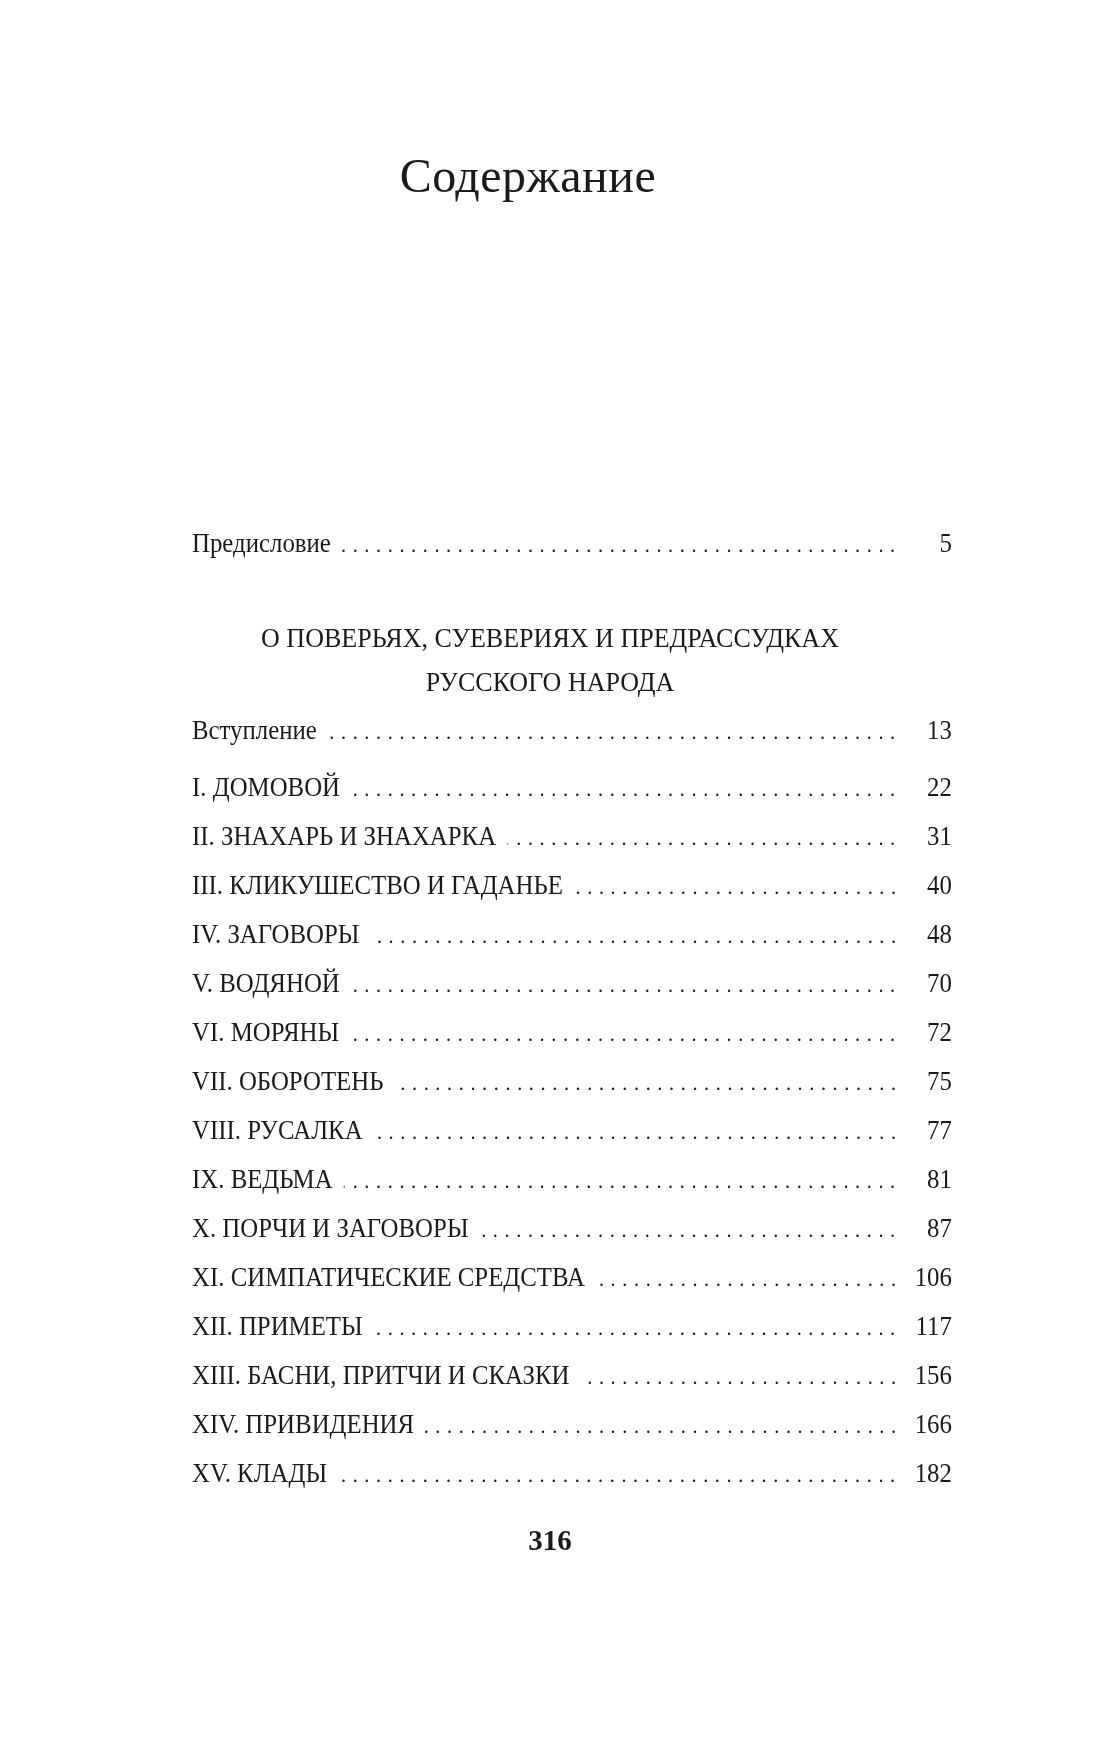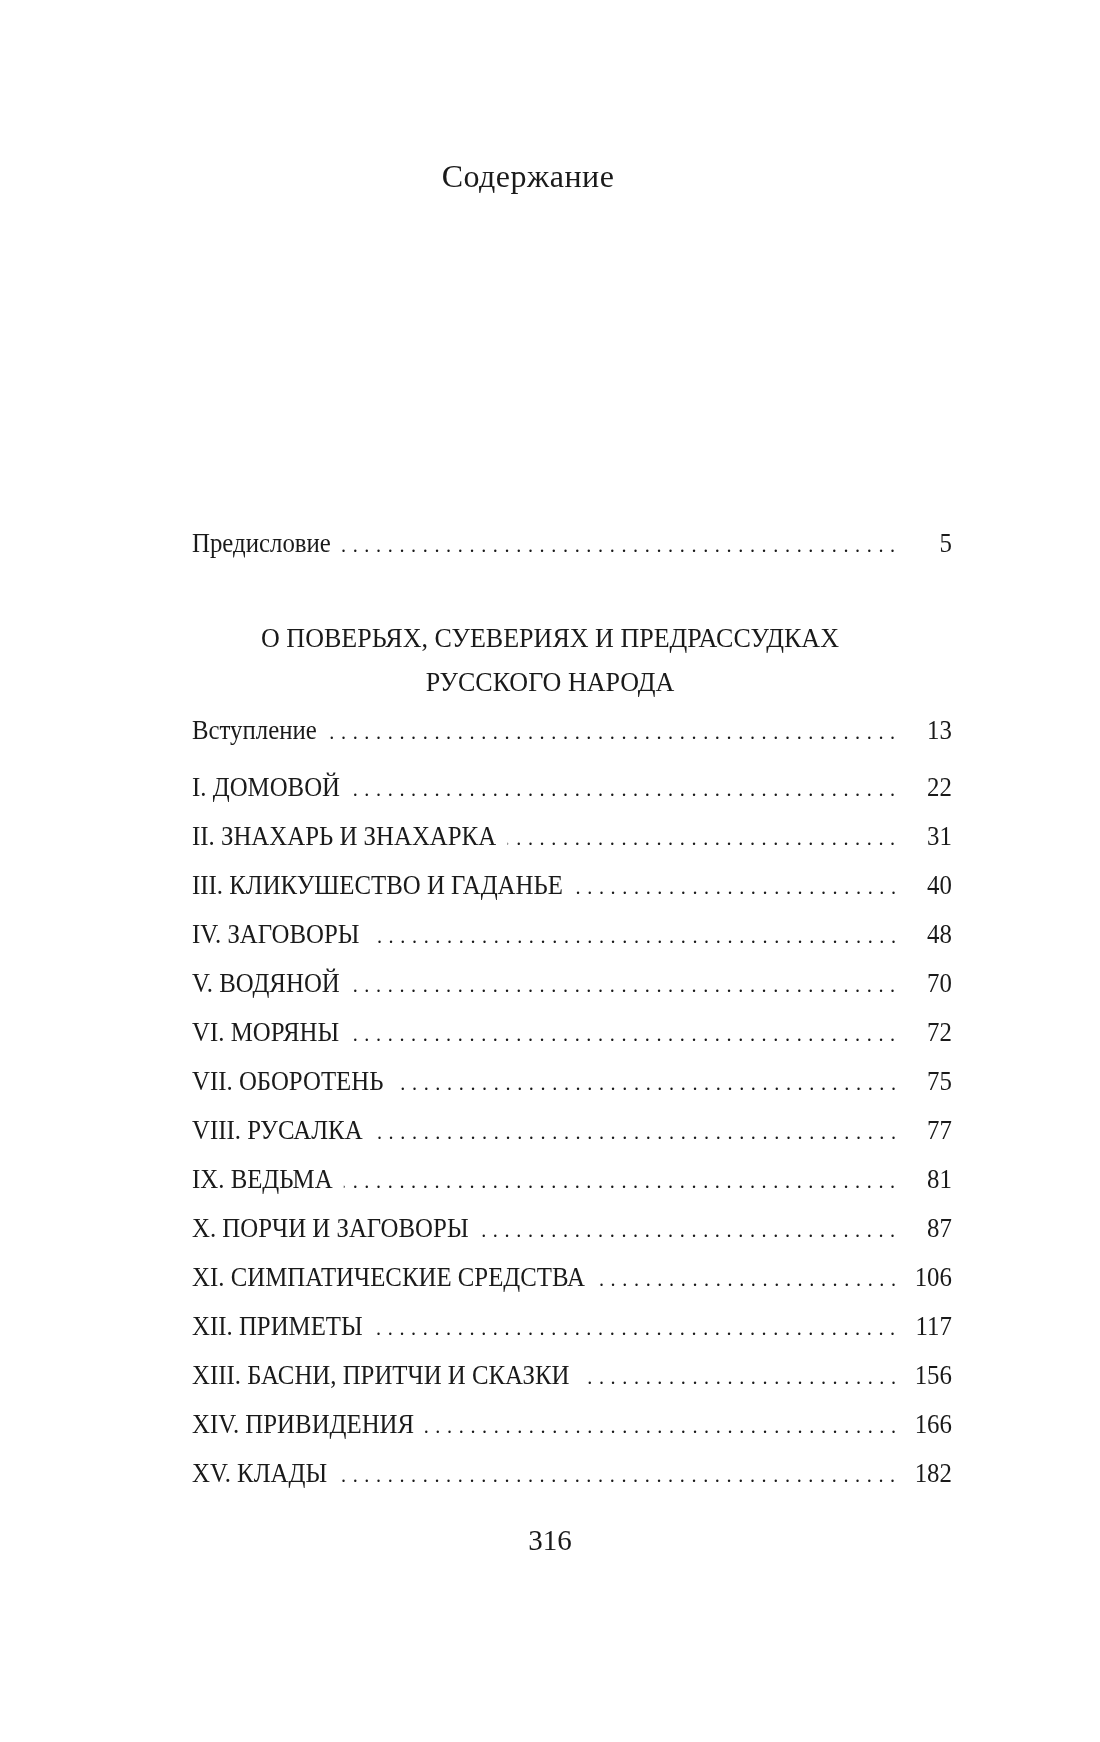--- a/index.html
+++ b/index.html
@@ -2,21 +2,21 @@
 <html><head>
   <meta charset="utf-8">
   <style>
     html, body { margin: 0; padding: 0; background: #ffffff; }
     body {
       width: 1100px; height: 1742px; position: relative; overflow: hidden;
       font-family: "Liberation Serif", "DejaVu Serif", serif; color: #1a1a1a;
     }
     .page-title {
       position: absolute; left: 0; width: 1056px; top: 152px;
-      text-align: center; font-size: 32px; line-height: 48px; letter-spacing: 0.5px;
+      text-align: center; font-size: 48px; line-height: 48px; letter-spacing: 0.5px;
     }
     .toc {
       position: absolute; left: 192px; width: 760px; top: 0;
     }
     .row {
       position: absolute; left: 0; width: 760px; height: 34px;
       display: flex; align-items: flex-end; font-size: 27px; line-height: 34px;
       transform: scaleX(0.92); transform-origin: left center;
       width: 826px;
     }
@@ -27,21 +27,21 @@
       text-align: right; direction: rtl;
     }
     .row .pg { flex: 0 0 auto; white-space: nowrap; min-width: 44px; text-align: right; }
     .section-heading {
       position: absolute; left: 0; width: 1100px; text-align: center;
       font-size: 28px; line-height: 44px; top: 616px;
       transform: scaleX(0.93); transform-origin: center;
     }
     .folio {
       position: absolute; left: 0; width: 1100px; top: 1520px; text-align: center;
-      font-size: 29px; font-weight: normal; line-height: 40px;
+      font-size: 29px; font-weight: bold; line-height: 40px;
     }
   </style>
 </head>
 <body>
 
 <div class="page-title">Содержание</div>
 
 <div class="toc">
 
   <div class="row" style="top:526px">

